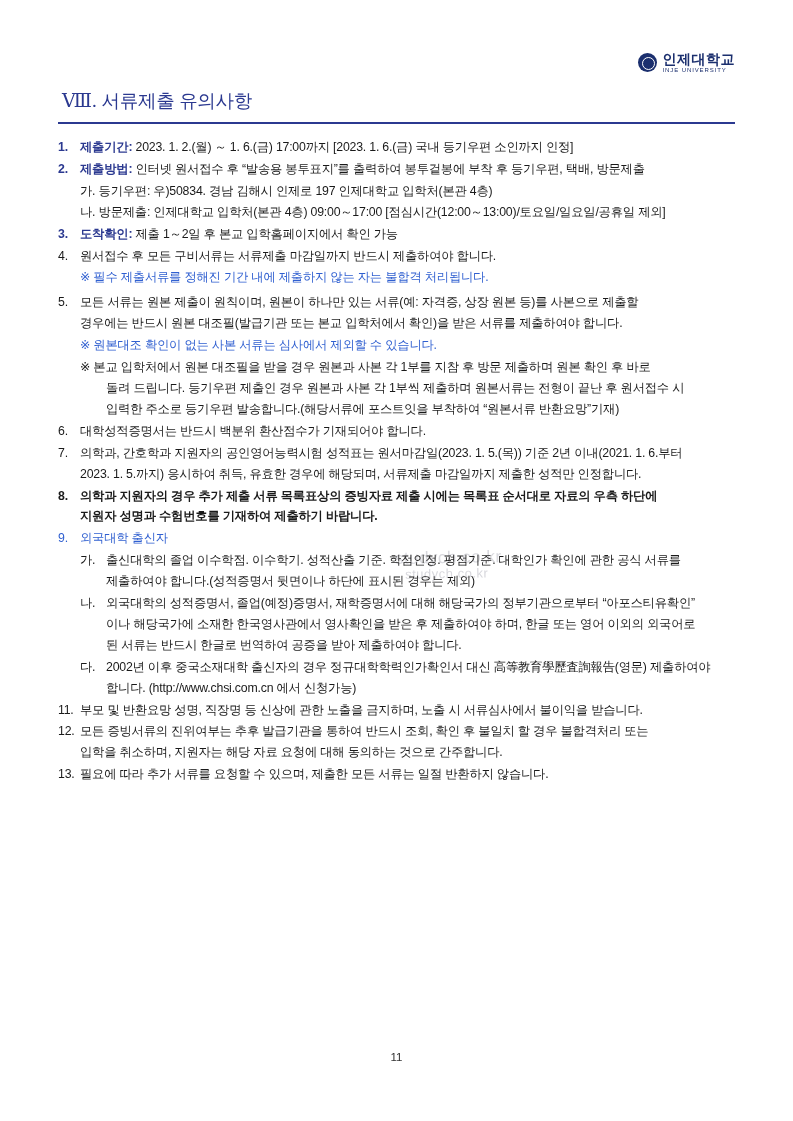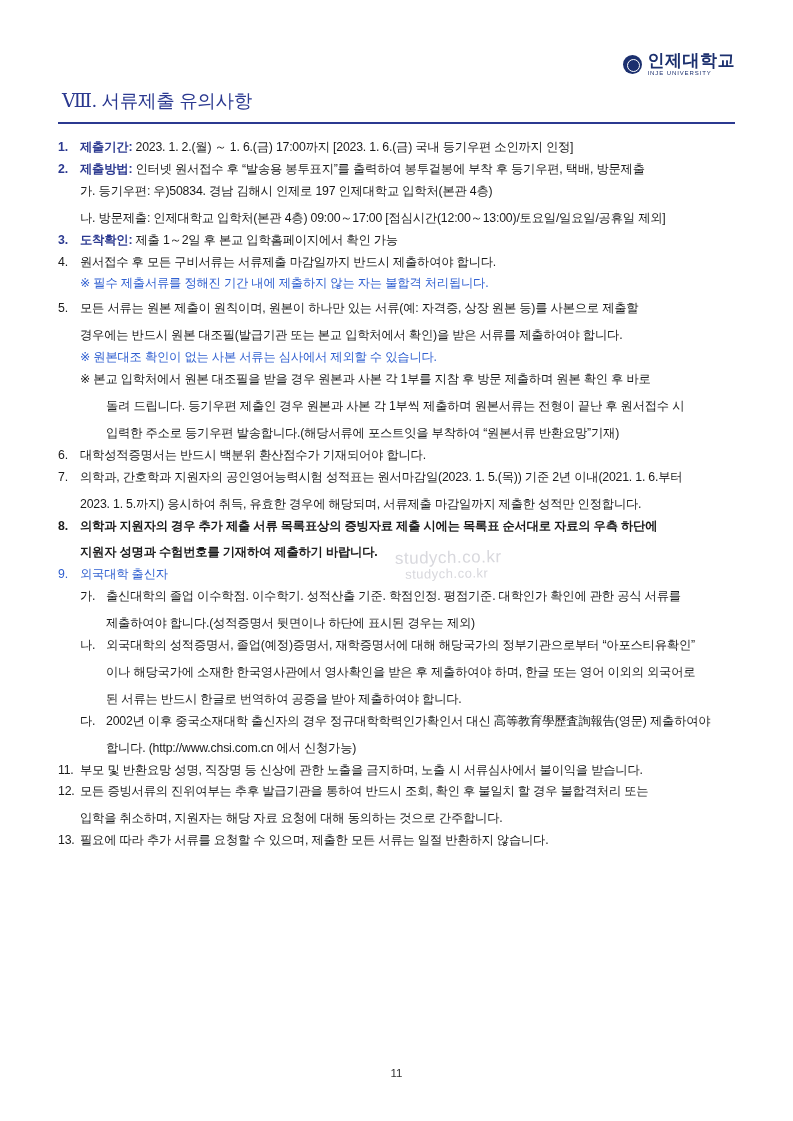--- a/index.html
+++ b/index.html
@@ -46,21 +46,21 @@
     height: 11px;
     border-radius: 50%;
     border: 1.6px solid #ffffff;
   }
   .logo-text {
     display: flex;
     flex-direction: column;
     line-height: 1.05;
   }
   .logo-ko {
-    font-size: 17px;
+    font-size: 14px;
     font-weight: bold;
     color: #1b2f6e;
     letter-spacing: 0.5px;
   }
   .logo-en {
     font-size: 6px;
     color: #1b2f6e;
     letter-spacing: 0.9px;
   }
 
@@ -108,21 +108,21 @@
     text-align: left;
     white-space: nowrap;
   }
   .m-wide { width: 22px; }
   .m-num  { width: 22px; }
   .m-sub  { width: 26px; }
   .body-txt { flex: 1; }
   .bold { font-weight: bold; }
   .navy { color: #2b3990; }
   .blue { color: #2f5fd0; }
-  .tight { margin-top: 7px; }
+  .tight { margin-top: 1px; }
   .gap-s { margin-top: 2px; }
   .gap-m { margin-top: 5px; }
   .cont-indent-22 { margin-left: 22px; }
   .cont-indent-48 { margin-left: 48px; }
 
   
   .watermark {
     position: absolute;
     left: 395px;
     top: 548px;
@@ -137,21 +137,21 @@
   .watermark .l2 {
     display: block;
     font-size: 13px;
     margin-top: -2px;
     margin-left: 10px;
   }
 
   
   .page-number {
     position: absolute;
-    bottom: 42px;
+    bottom: 58px;
     left: 0;
     right: 0;
     text-align: center;
     font-size: 11.5px;
     color: #333;
   }
 </style>
 </head>
 <body>
 

